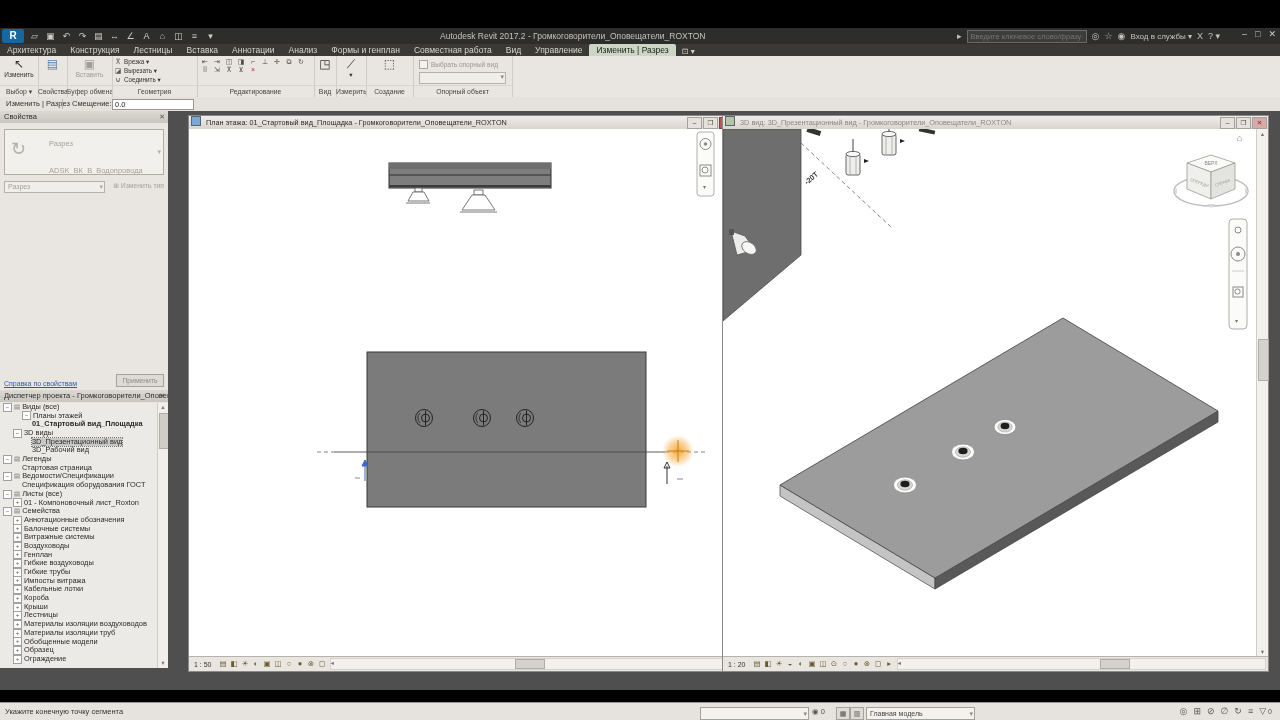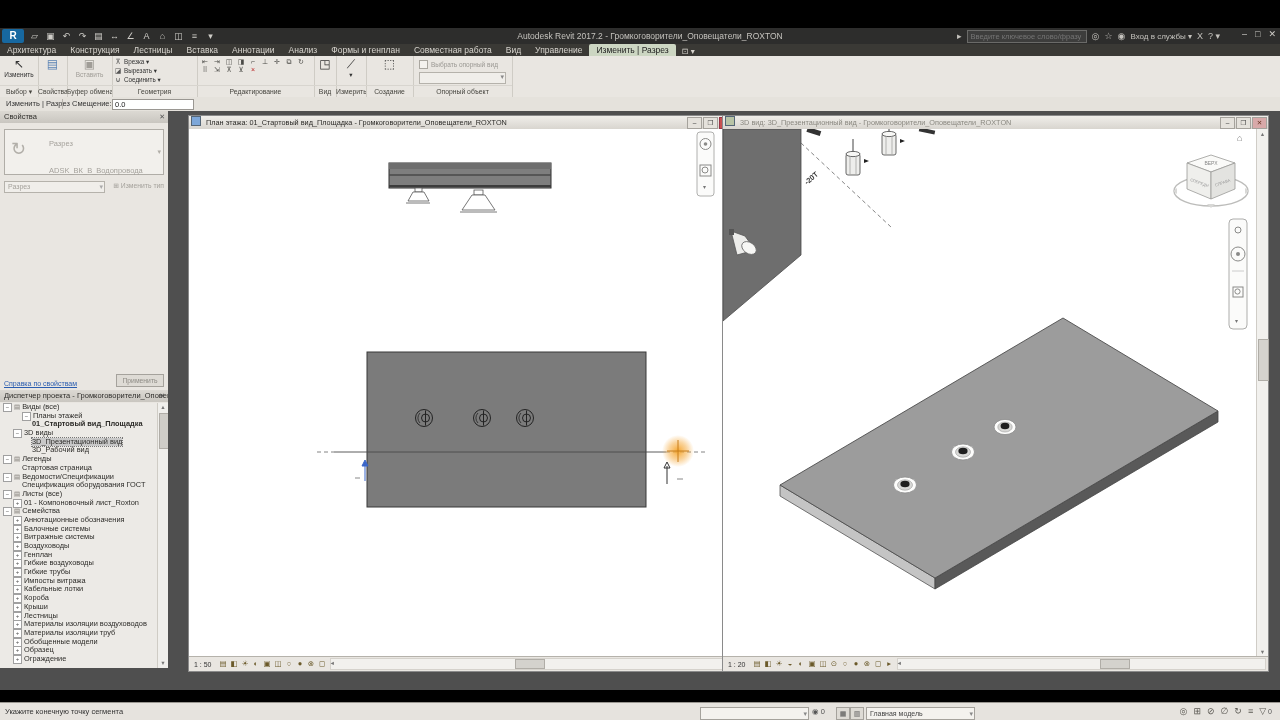--- a/index.html
+++ b/index.html
@@ -7,21 +7,21 @@
   #stage{position:relative;width:1280px;height:720px;background:#000;}
   #app{position:absolute;top:28px;left:0;width:1280px;height:662px;background:#4f4f4f;}
 
   
   #titlebar{position:absolute;top:0;left:0;width:1280px;height:16px;background:#2d2d2c;color:#b9b7b2;}
   #rlogo{position:absolute;left:2px;top:1px;width:22px;height:14px;background:#1768a0;color:#fff;
     font-weight:bold;font-size:10px;text-align:center;line-height:14px;border-radius:2px;}
   #qat{position:absolute;left:28px;top:1px;height:14px;display:flex;gap:3px;align-items:center;}
   .qico{font-size:9px;color:#cfcdc8;width:13px;text-align:center;cursor:default;}
   #apptitle{position:absolute;left:440px;top:0;width:420px;height:16px;line-height:16px;
-    font-size:8.5px;color:#c4c2bd;text-align:center;white-space:nowrap;}
+    font-size:8.5px;color:#c4c2bd;white-space:nowrap;}
   #tbright{position:absolute;right:60px;top:1px;height:14px;display:flex;gap:5px;align-items:center;}
   #searchbox{width:118px;height:11px;background:#3d3d3c;border:1px solid #6a6a68;display:flex;align-items:center;}
   #searchbox input{width:100%;border:0;background:transparent;color:#9a9893;font-size:7.5px;
     font-family:"Liberation Sans",sans-serif;padding:0 3px;outline:none;}
   .tico2{font-size:9px;color:#c4c2bd;}
   #signin{font-size:8px;color:#c4c2bd;white-space:nowrap;}
   #winbtns{position:absolute;right:4px;top:1px;display:flex;gap:8px;color:#cfcdc8;font-size:9px;}
 
   
   #tabrow{position:absolute;top:16px;left:0;width:1280px;height:12px;background:#3a3935;display:flex;align-items:flex-end;}
@@ -73,21 +73,21 @@
     font-size:7px;color:#a5a29c;line-height:10px;padding-left:3px;}
   #catcombo:after{content:"▾";position:absolute;right:1px;top:0;font-size:7px;color:#aaa;}
   #edittype{position:absolute;right:0;top:1px;font-size:6.8px;color:#a5a29c;white-space:nowrap;}
   #propsfoot{position:absolute;bottom:3px;left:4px;right:4px;height:12px;}
   #helplink{position:absolute;left:0;bottom:0;font-size:7px;color:#2a5db0;text-decoration:underline;white-space:nowrap;}
   #applybtn{position:absolute;right:0;bottom:0;width:46px;height:11px;background:#dedbd5;border:1px solid #a5a29c;
     font-size:6.8px;color:#8f8c86;text-align:center;line-height:11px;}
 
   #browser{top:362px;height:278px;}
   #ptree{position:absolute;top:13px;left:0;right:10px;bottom:0;overflow:hidden;background:#eceae6;}
-  .tnode{height:8.7px;line-height:8.7px;font-size:7.4px;color:#2c2b28;white-space:nowrap;display:flex;align-items:flex-start;}
+  .tnode{height:8.7px;line-height:8.7px;font-size:7.4px;color:#2c2b28;white-space:nowrap;display:flex;align-items:flex-end;}
   .ttog{display:inline-block;width:7px;height:7px;border:1px solid #a0a0a0;background:#fff;font-size:6px;
     line-height:6px;text-align:center;color:#555;margin-right:2px;flex:none;}
   .ttog.none{border:0;background:transparent;}
   .tico{font-size:6.5px;color:#7d7a74;margin-right:2px;flex:none;}
   .tlab.b{font-weight:bold;}
   .tlab.sel{background:#c8c8c8;outline:1px dotted #777;}
   #bscroll{position:absolute;top:13px;right:0;width:10px;bottom:0;background:#f0efec;border-left:1px solid #cfccc5;}
   #bscroll .ar{position:absolute;left:0;width:10px;height:9px;font-size:5.5px;color:#777;text-align:center;line-height:9px;}
   #bscroll .thumb{position:absolute;left:1px;width:8px;top:10px;height:34px;background:#cfcdc8;border:1px solid #b0ada7;}
 

